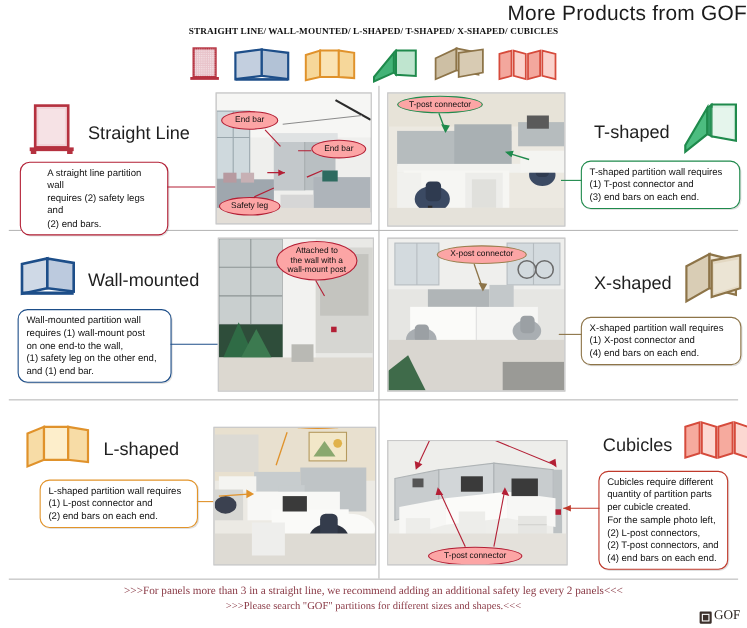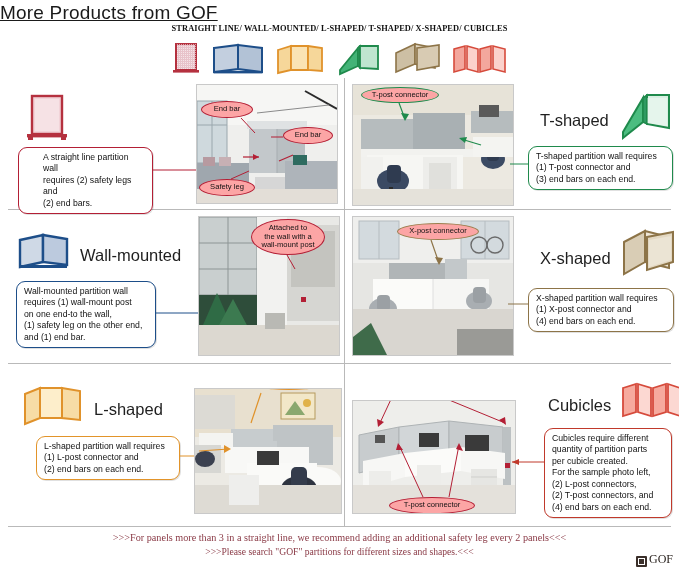--- a/index.html
+++ b/index.html
@@ -1,21 +1,21 @@
 <!DOCTYPE html>
 <html><head>
 <meta charset="utf-8">
 <style>
   html,body{margin:0;padding:0;background:#ffffff;}
   body{width:679px;height:571px;position:relative;overflow:hidden;
        font-family:"Liberation Sans",sans-serif;color:#1a1a1a;}
 
   
-  #page-title{position:absolute;left:0;top:2px;width:679px;text-align:left;
-    font-size:19px;font-weight:400;letter-spacing:.2px;color:#1b1b1b;text-decoration:underline;}
+  #page-title{position:absolute;left:0;top:2px;width:679px;text-align:right;
+    font-size:19px;font-weight:400;letter-spacing:.2px;color:#1b1b1b;}
   #subtitle{position:absolute;left:0;top:24px;width:679px;text-align:center;
     font-family:"Liberation Serif",serif;font-weight:bold;font-size:8.4px;
     letter-spacing:.1px;color:#111;}
 
   
   #swatches{position:absolute;left:0;top:36px;width:679px;height:40px;
     display:flex;justify-content:center;align-items:flex-end;gap:11px;}
   .sw{position:relative;height:34px;display:flex;align-items:flex-end;}
 
   
@@ -141,20 +141,21 @@
 <div class="cell hdr" style="left:24px;top:93px;">
   <div class="picon">
     <svg width="46" height="52" viewBox="0 0 46 52">
       <rect x="8" y="3" width="30" height="38" fill="#f2d3d8" stroke="#b5313f" stroke-width="2.4"></rect>
       <rect x="11" y="6" width="24" height="32" fill="#fff" opacity=".35"></rect>
       <rect x="3" y="41" width="40" height="3.4" fill="#b5313f"></rect>
       <rect x="4" y="44" width="5" height="3" fill="#b5313f"></rect>
       <rect x="37" y="44" width="5" height="3" fill="#b5313f"></rect>
     </svg>
   </div>
+  <div class="ptitle">Straight Line</div>
 </div>
 
 <div class="callout c-red" style="left:18px;top:147px;width:135px;">A straight line partition wall
 requires (2) safety legs and
 (2) end bars.</div>
 <svg class="stub" style="left:152px;top:168px;width:45px;height:6px;overflow:visible">
   <line x1="0" y1="2" x2="44" y2="2" stroke="#b31f35" stroke-width="1"></line>
 </svg>
 
 <div class="photo" style="left:196px;top:84px;width:140px;height:118px;">
@@ -427,21 +428,21 @@
   <div class="picon">
     <svg width="66" height="46" viewBox="0 0 66 46">
       <polygon points="2,8 15,4 15,32 2,36" fill="#f6aa9e" stroke="#d64b3c" stroke-width="1.8"></polygon>
       <polygon points="17,4 30,8 30,36 17,32" fill="#fcd8d2" stroke="#d64b3c" stroke-width="1.8"></polygon>
       <polygon points="32,8 45,4 45,32 32,36" fill="#f6aa9e" stroke="#d64b3c" stroke-width="1.8"></polygon>
       <polygon points="47,4 62,9 62,37 47,32" fill="#fcd8d2" stroke="#d64b3c" stroke-width="1.8"></polygon>
     </svg>
   </div>
 </div>
 
-<div class="callout c-rose" style="left:544px;top:428px;width:128px;">Cubicles require different
+<div class="callout c-rose" style="left:544px;top:428px;width:118px;">Cubicles require different
 quantity of partition parts
 per cubicle created.
 For the sample photo left,
 (2) L-post connectors,
 (2) T-post connectors, and
 (4) end bars on each end.</div>
 <svg class="stub" style="left:512px;top:460px;width:34px;height:6px;overflow:visible">
   <line x1="33" y1="2" x2="0" y2="2" stroke="#c0392b" stroke-width="1"></line>
   <polygon points="0,2 7,-1 7,5" fill="#c0392b"></polygon>
 </svg>

